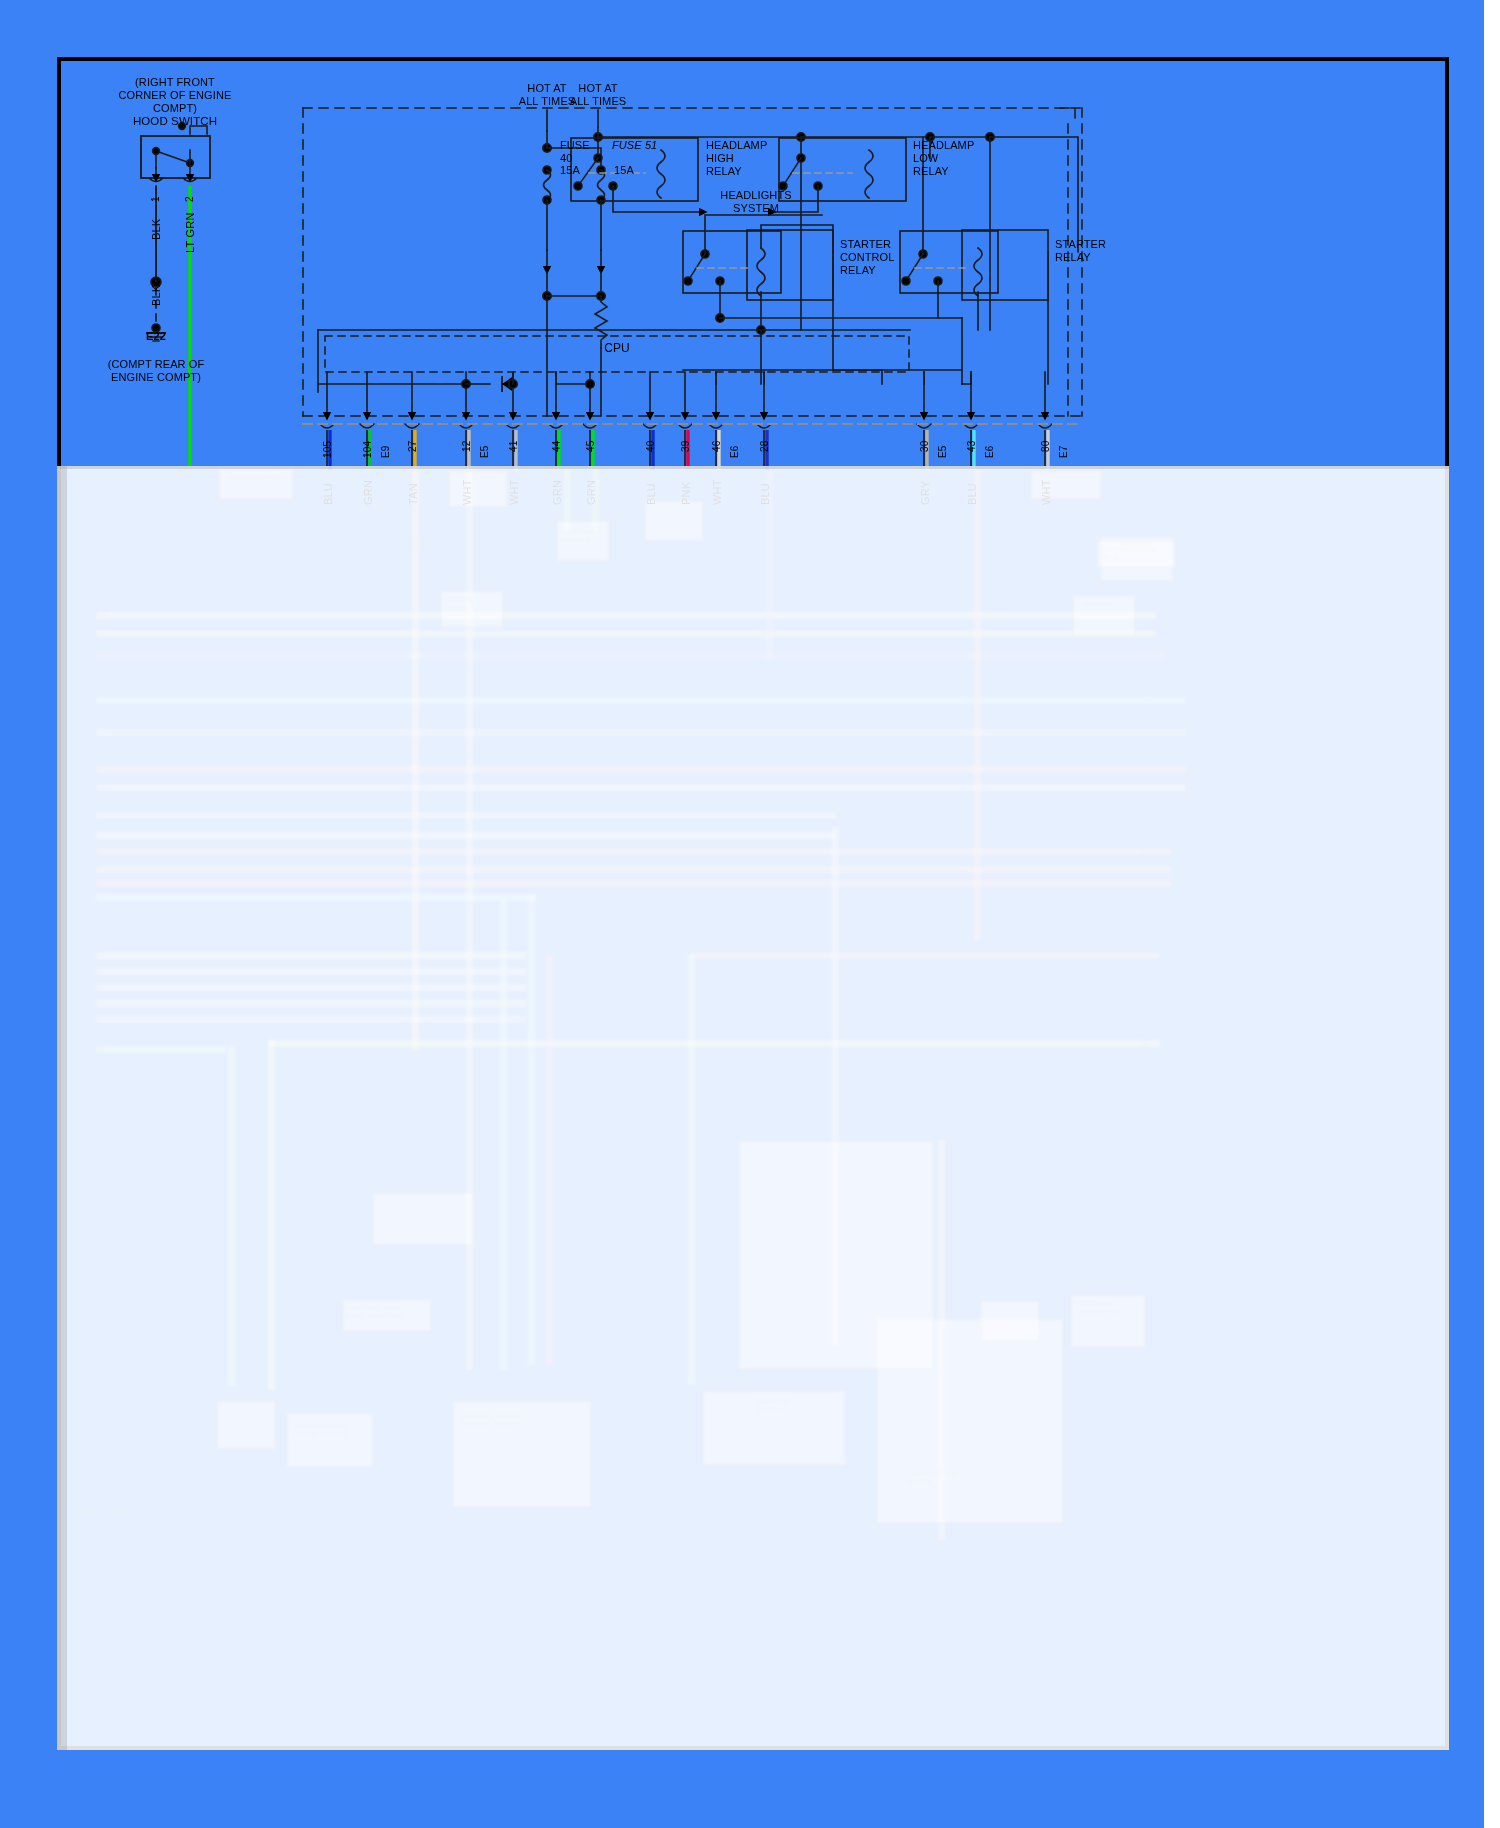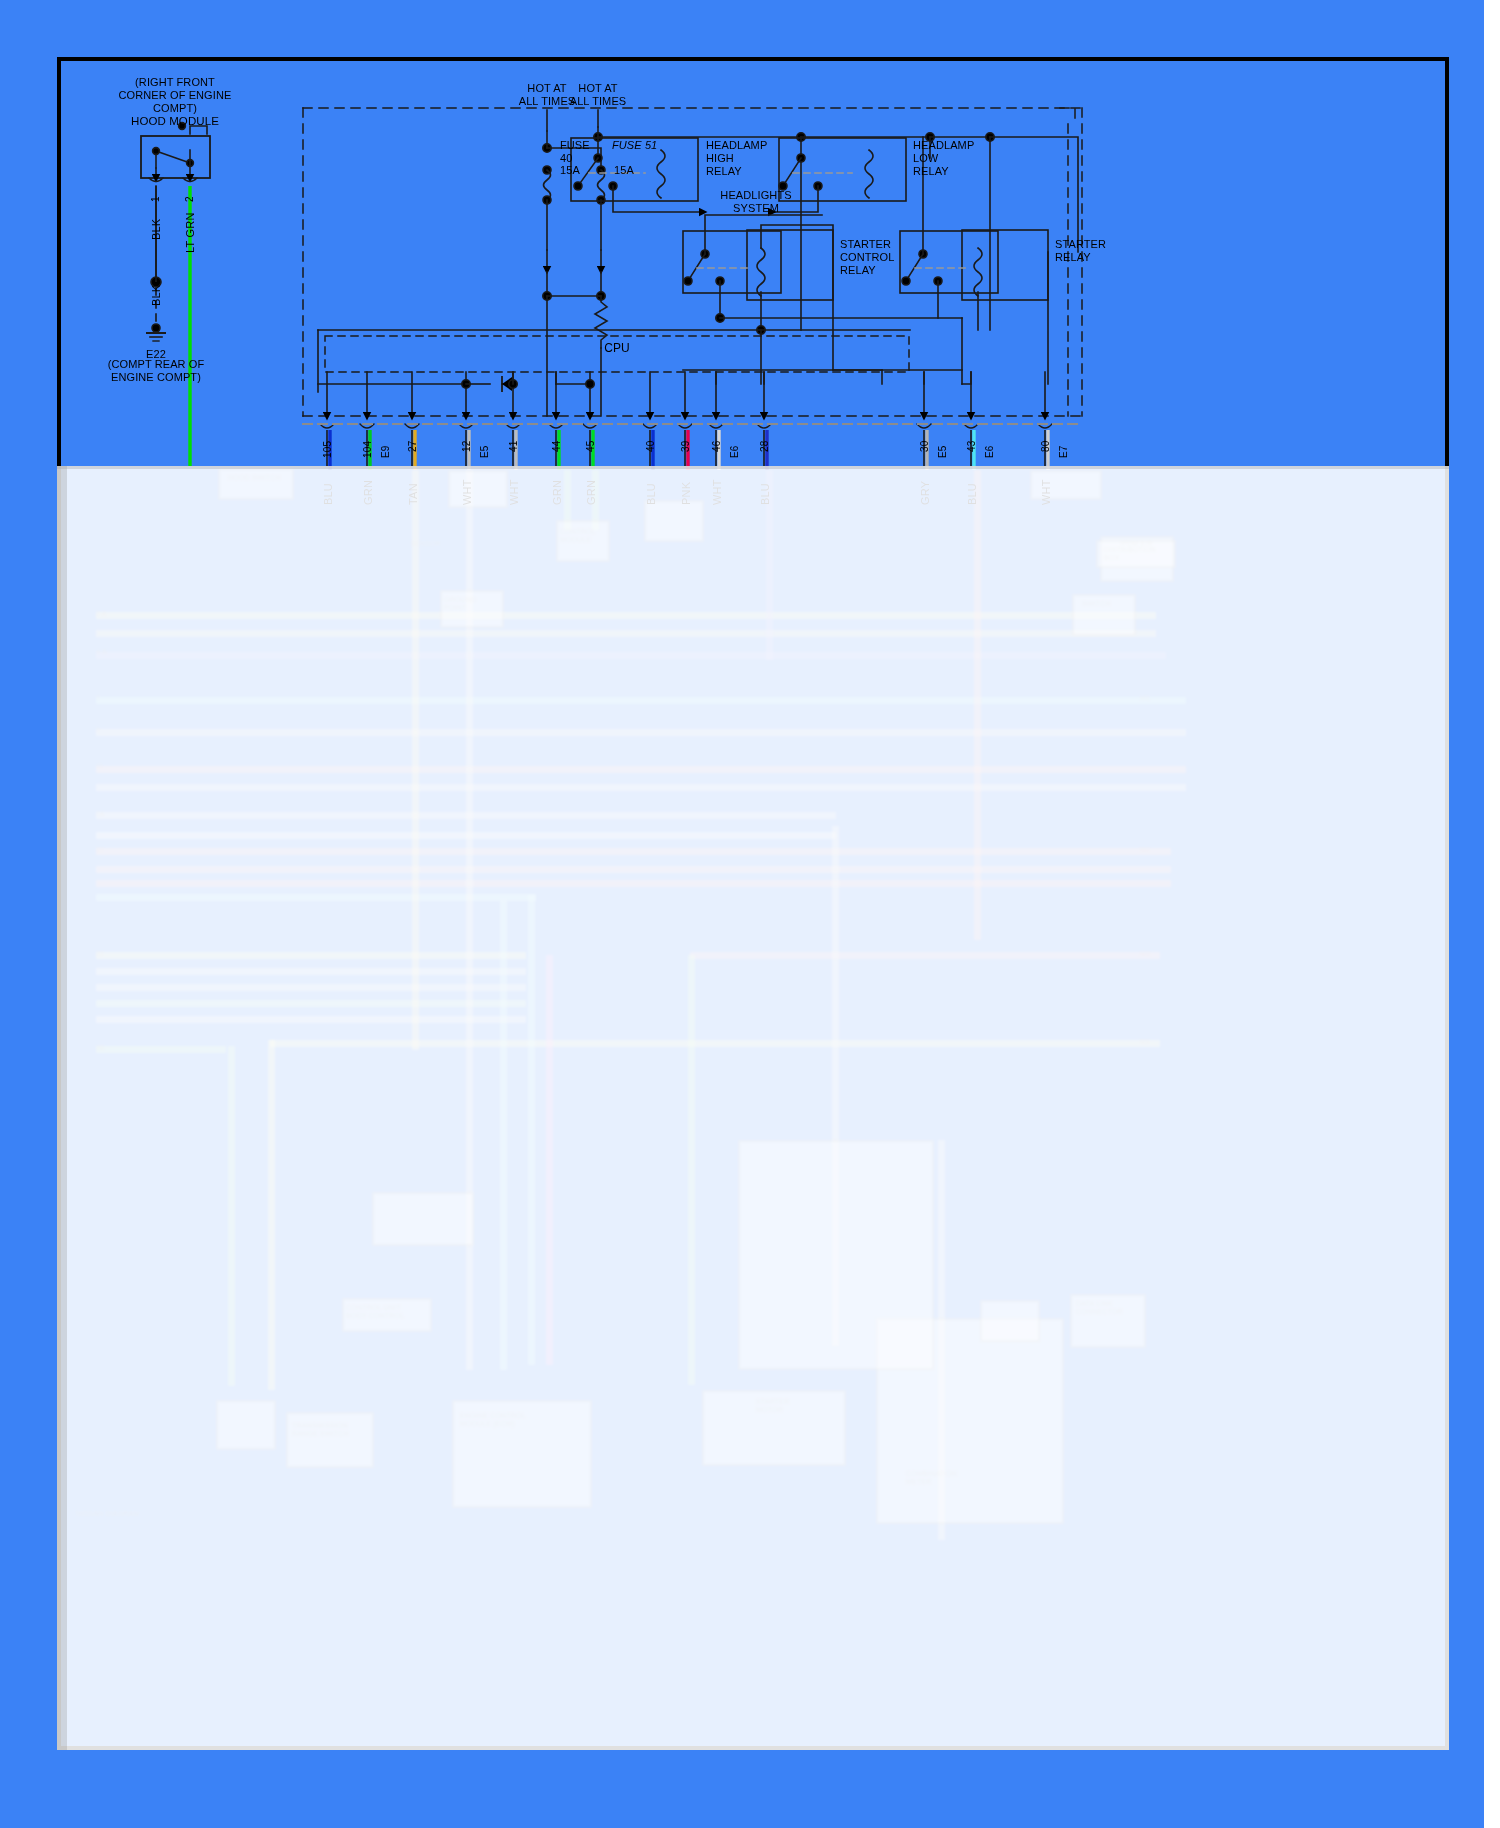--- a/index.html
+++ b/index.html
@@ -371,30 +371,30 @@
       <line x1="1045" y1="430" x2="1045" y2="466"></line>
       <line x1="156" y1="186" x2="156" y2="282"></line>
     </g>
   </svg>
 
   <div class="page-border"></div>
 
   <div class="lbl c" style="left:75px;top:76px;width:200px;">(RIGHT FRONT
 CORNER OF ENGINE
 COMPT)</div>
-  <div class="lbl c" style="left:95px;top:115px;width:160px;font-size:11.5px;">HOOD MODULE</div>
+  <div class="lbl c" style="left:95px;top:115px;width:160px;font-size:11.5px;">HOOD SWITCH</div>
 
   <div class="vlbl sm" style="left:150px;top:202px;">1</div>
   <div class="vlbl sm" style="left:184px;top:202px;">2</div>
 
   <div class="vlbl" style="left:150px;top:240px;">BLK</div>
   <div class="vlbl" style="left:184px;top:253px;">LT GRN</div>
   <div class="vlbl" style="left:150px;top:306px;">BLK</div>
 
-  <div class="lbl c" style="left:116px;top:348px;width:80px;">E22</div>
+  <div class="lbl c" style="left:116px;top:330px;width:80px;font-weight:bold;">E22</div>
   <div class="lbl c" style="left:96px;top:358px;width:120px;">(COMPT REAR OF
 ENGINE COMPT)</div>
 
   <div class="lbl c" style="left:487px;top:82px;width:120px;">HOT AT
 ALL TIMES</div>
   <div class="lbl c" style="left:538px;top:82px;width:120px;">HOT AT
 ALL TIMES</div>
 
   <div class="lbl" style="left:560px;top:139px;width:60px;">FUSE
 40</div>

